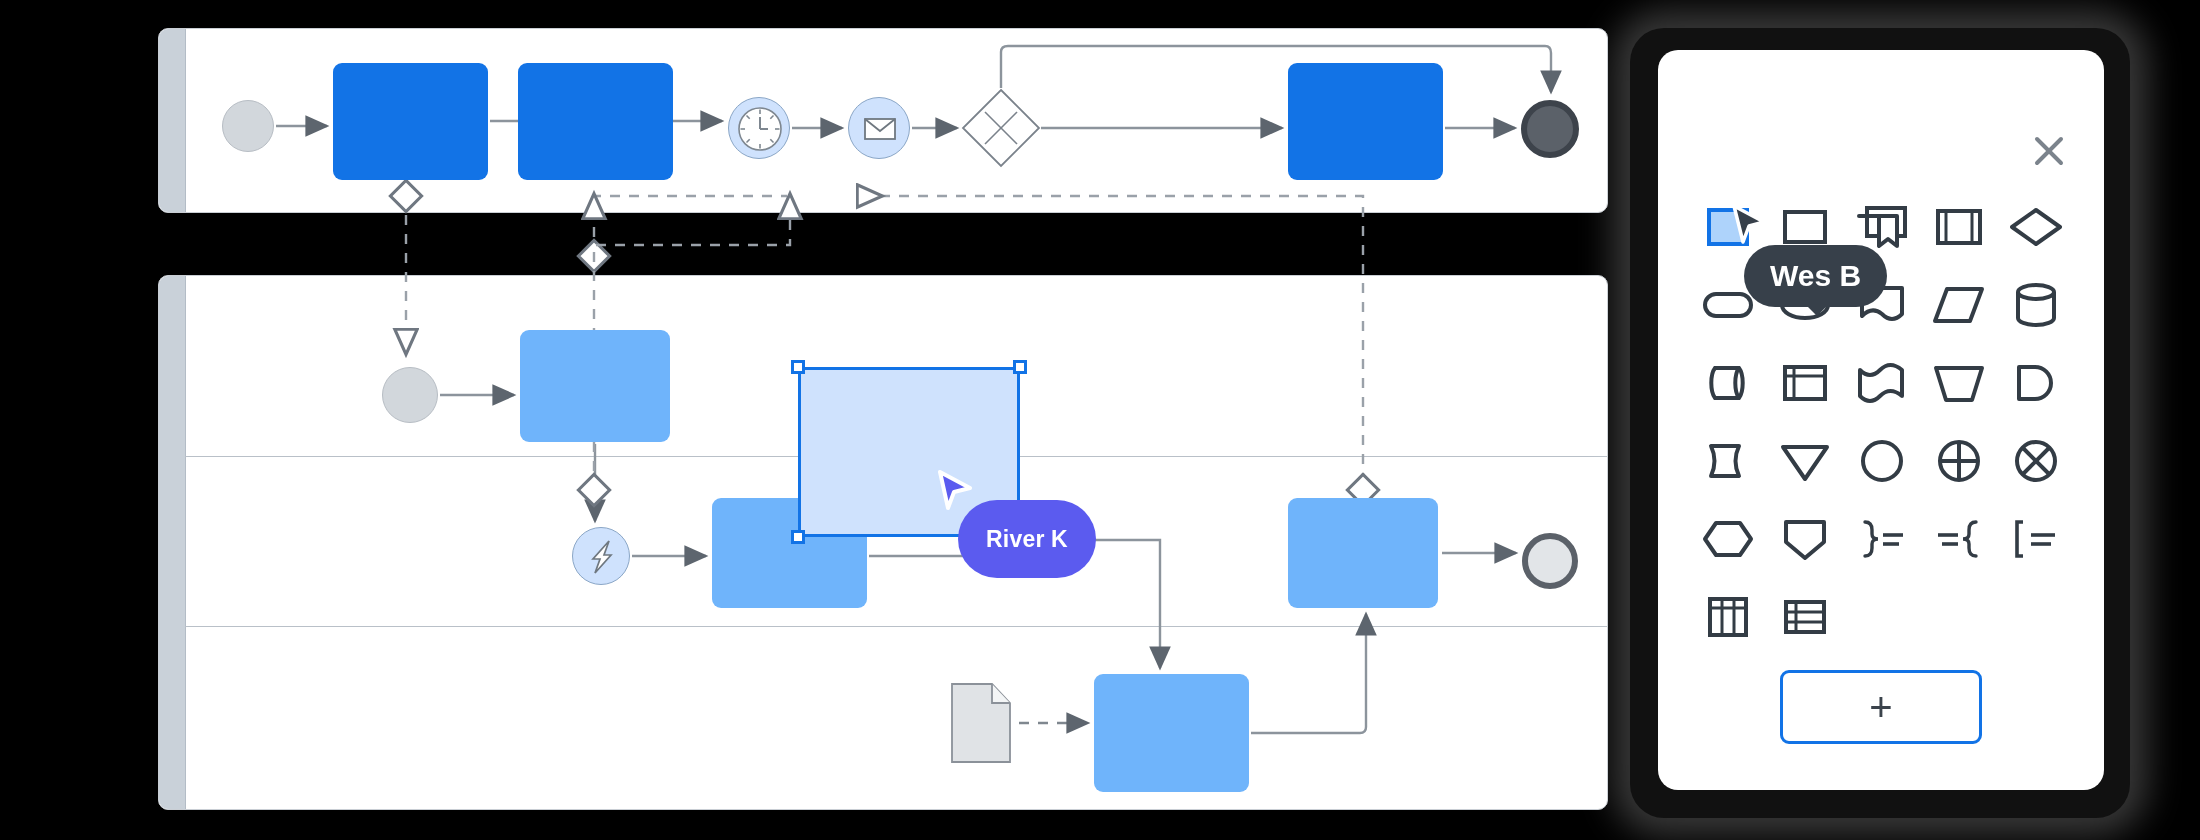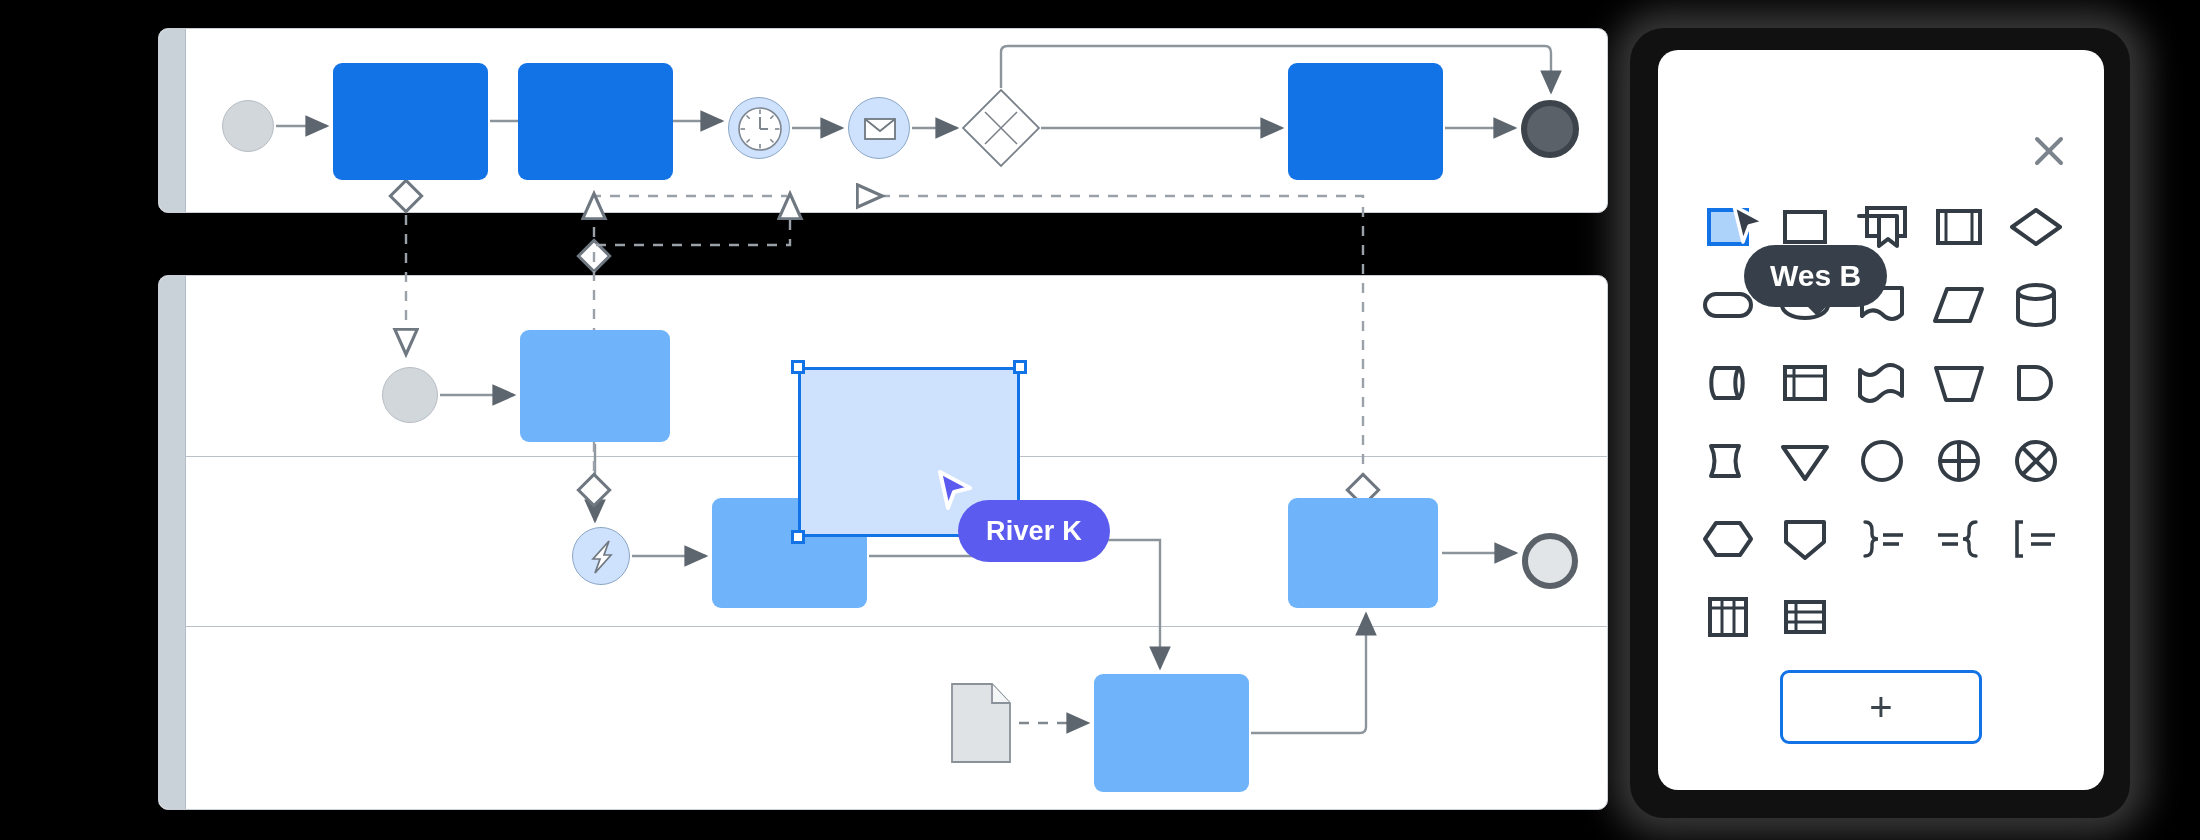--- a/index.html
+++ b/index.html
@@ -22,22 +22,22 @@
   .ev{position:absolute;border-radius:50%;box-sizing:border-box;}
   .ev.start-gray{background:#d2d7dc;border:1px solid #b7bdc4;}
   .ev.end-dark{background:#5b6169;border:6px solid #3d434b;}
   .ev.end-light{background:#e2e5e8;border:6px solid #5b6169;}
   .ev.blue-int{background:#cfe2fd;border:1px solid #8aa6c6;}
 
   .handle{position:absolute;width:14px;height:14px;background:#fff;border:3px solid #1273e6;box-sizing:border-box;}
 
   
   .cursor-badge{position:absolute;display:flex;align-items:center;justify-content:center;
-    background:#5b5bef;color:#fff;border-radius:999px;font-size:27px;font-weight:700;
-    padding:0 28px;height:62px;letter-spacing:.2px;}
+    background:#5b5bef;color:#fff;border-radius:999px;font-size:23px;font-weight:700;
+    padding:0 28px;height:78px;letter-spacing:.2px;}
 
   
   #panel-shadow{position:absolute;border-radius:34px;background:#111;
     box-shadow:0 0 34px 18px rgba(255,255,255,0.22);}
   #panel{position:absolute;background:#fff;border-radius:20px;box-sizing:border-box;}
   #panel-close{position:absolute;width:46px;height:46px;cursor:pointer;}
   .shape-grid{position:absolute;display:grid;grid-template-columns:repeat(5,1fr);
     row-gap:20px;column-gap:4px;}
   .shape-cell{display:flex;align-items:center;justify-content:center;height:58px;cursor:pointer;}
   .shape-cell.sel{}

